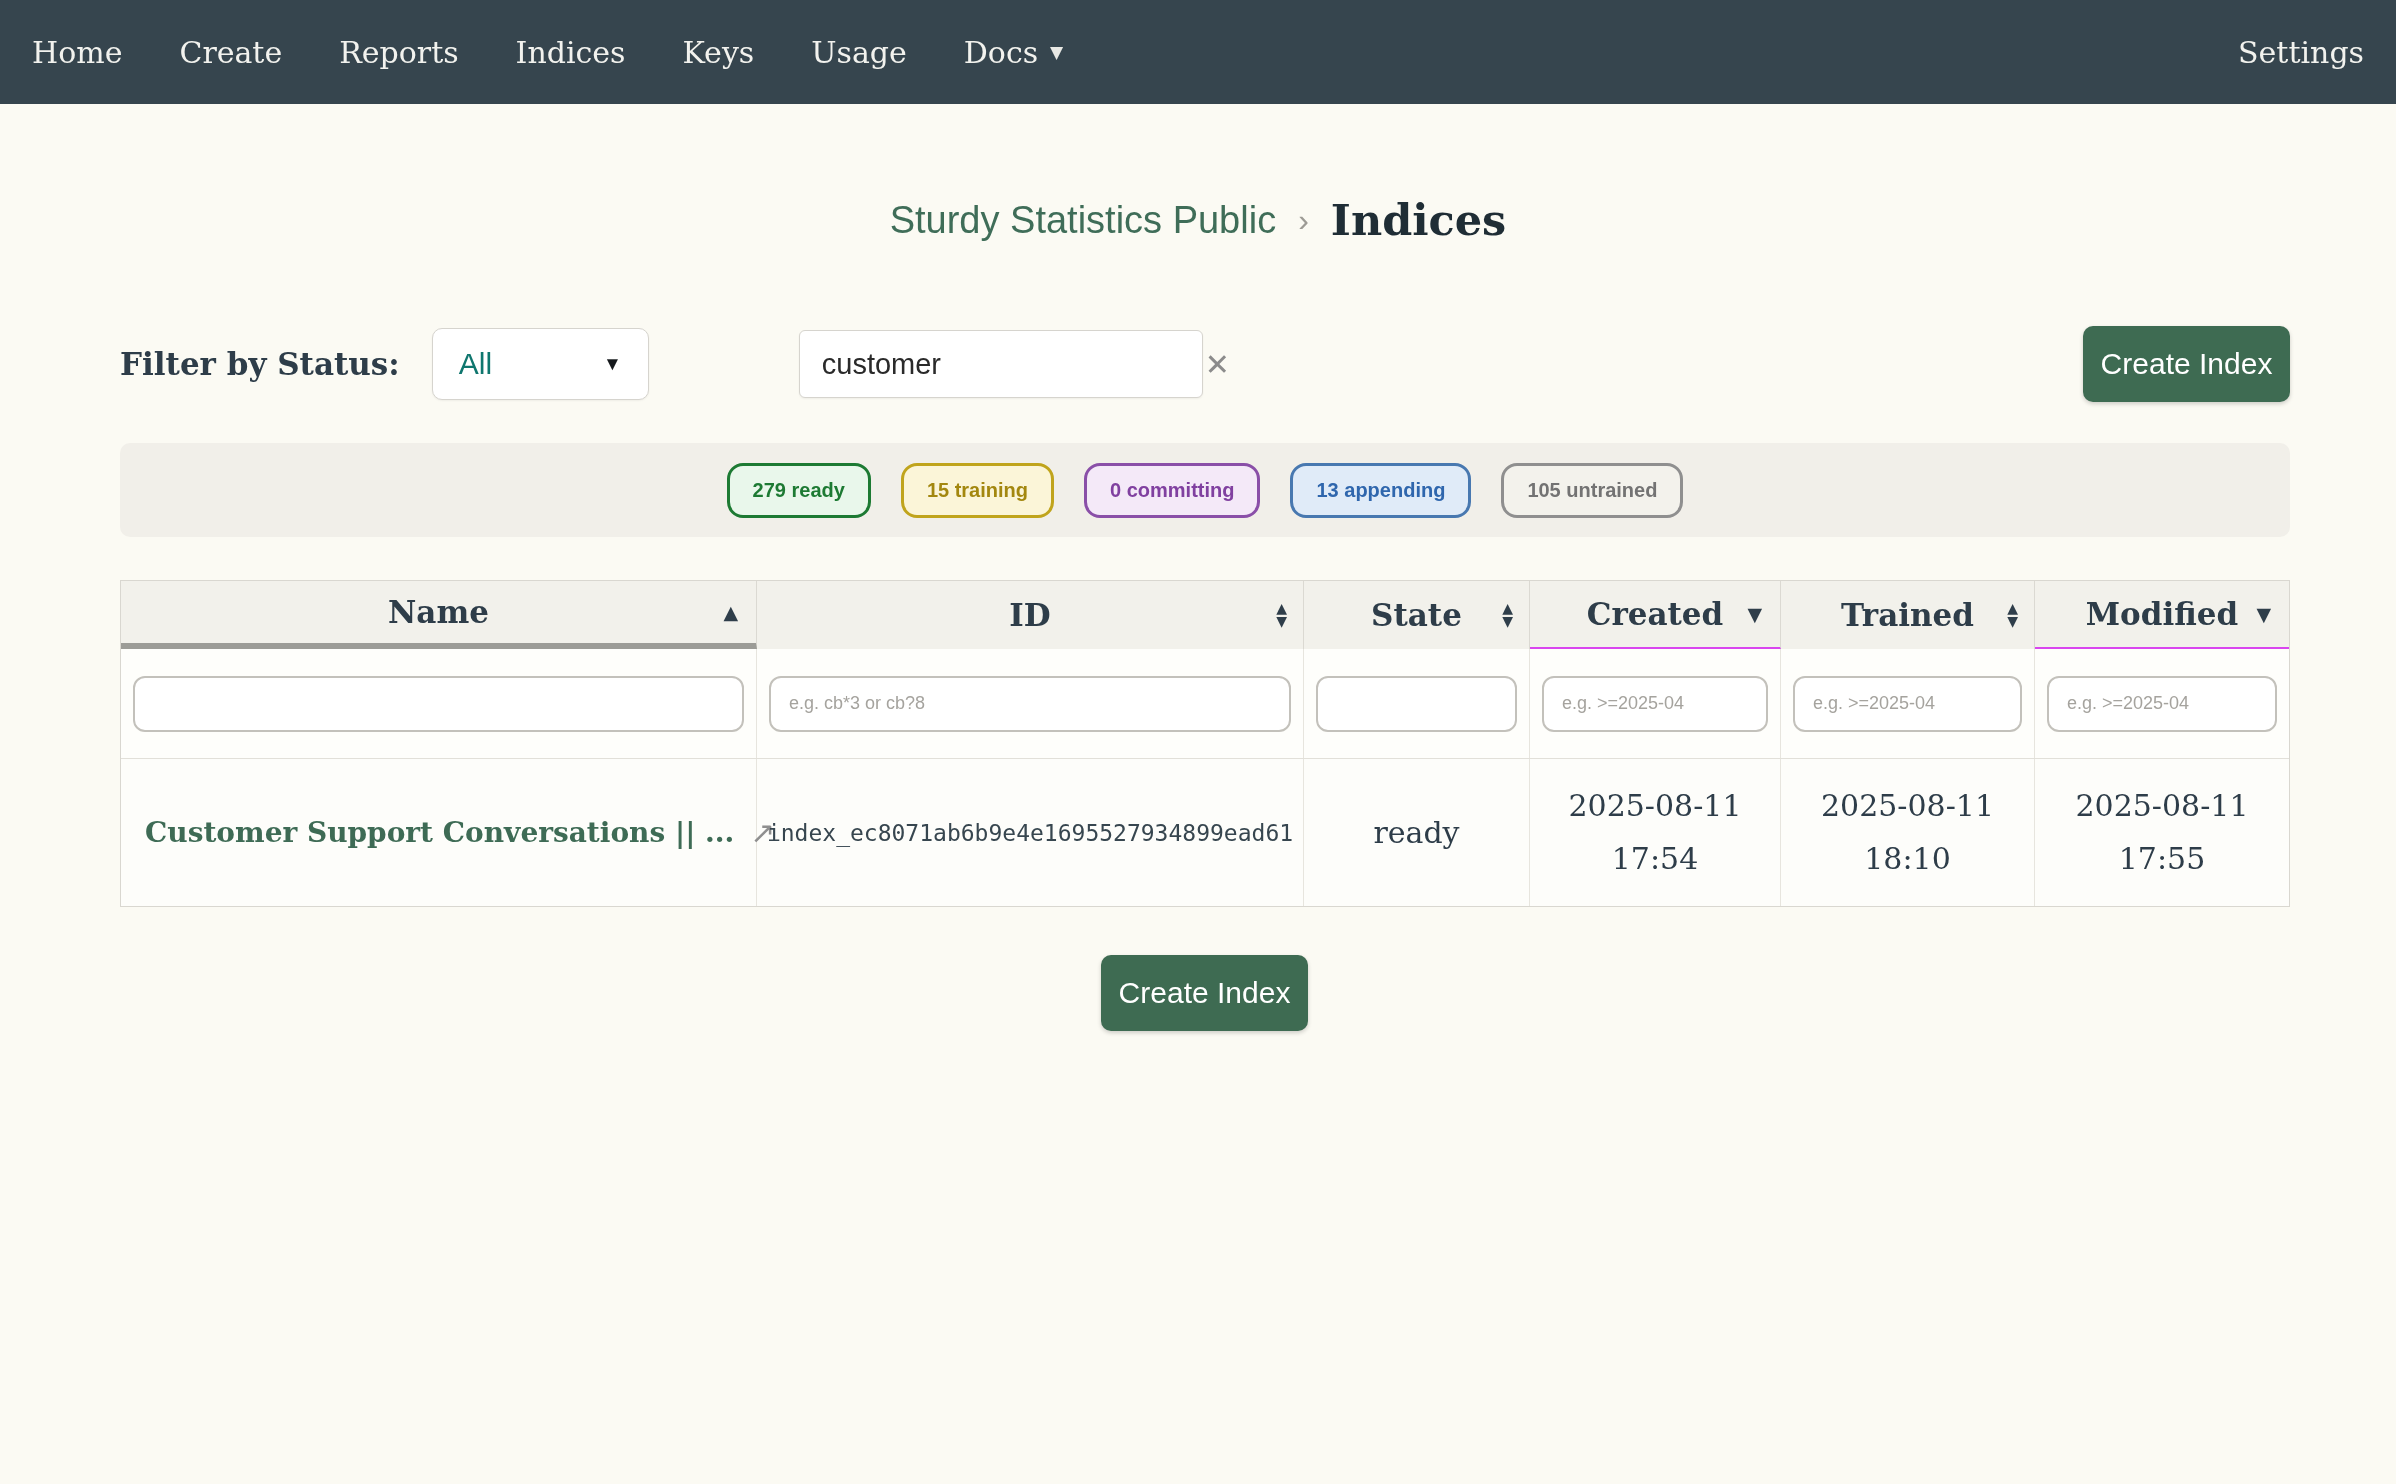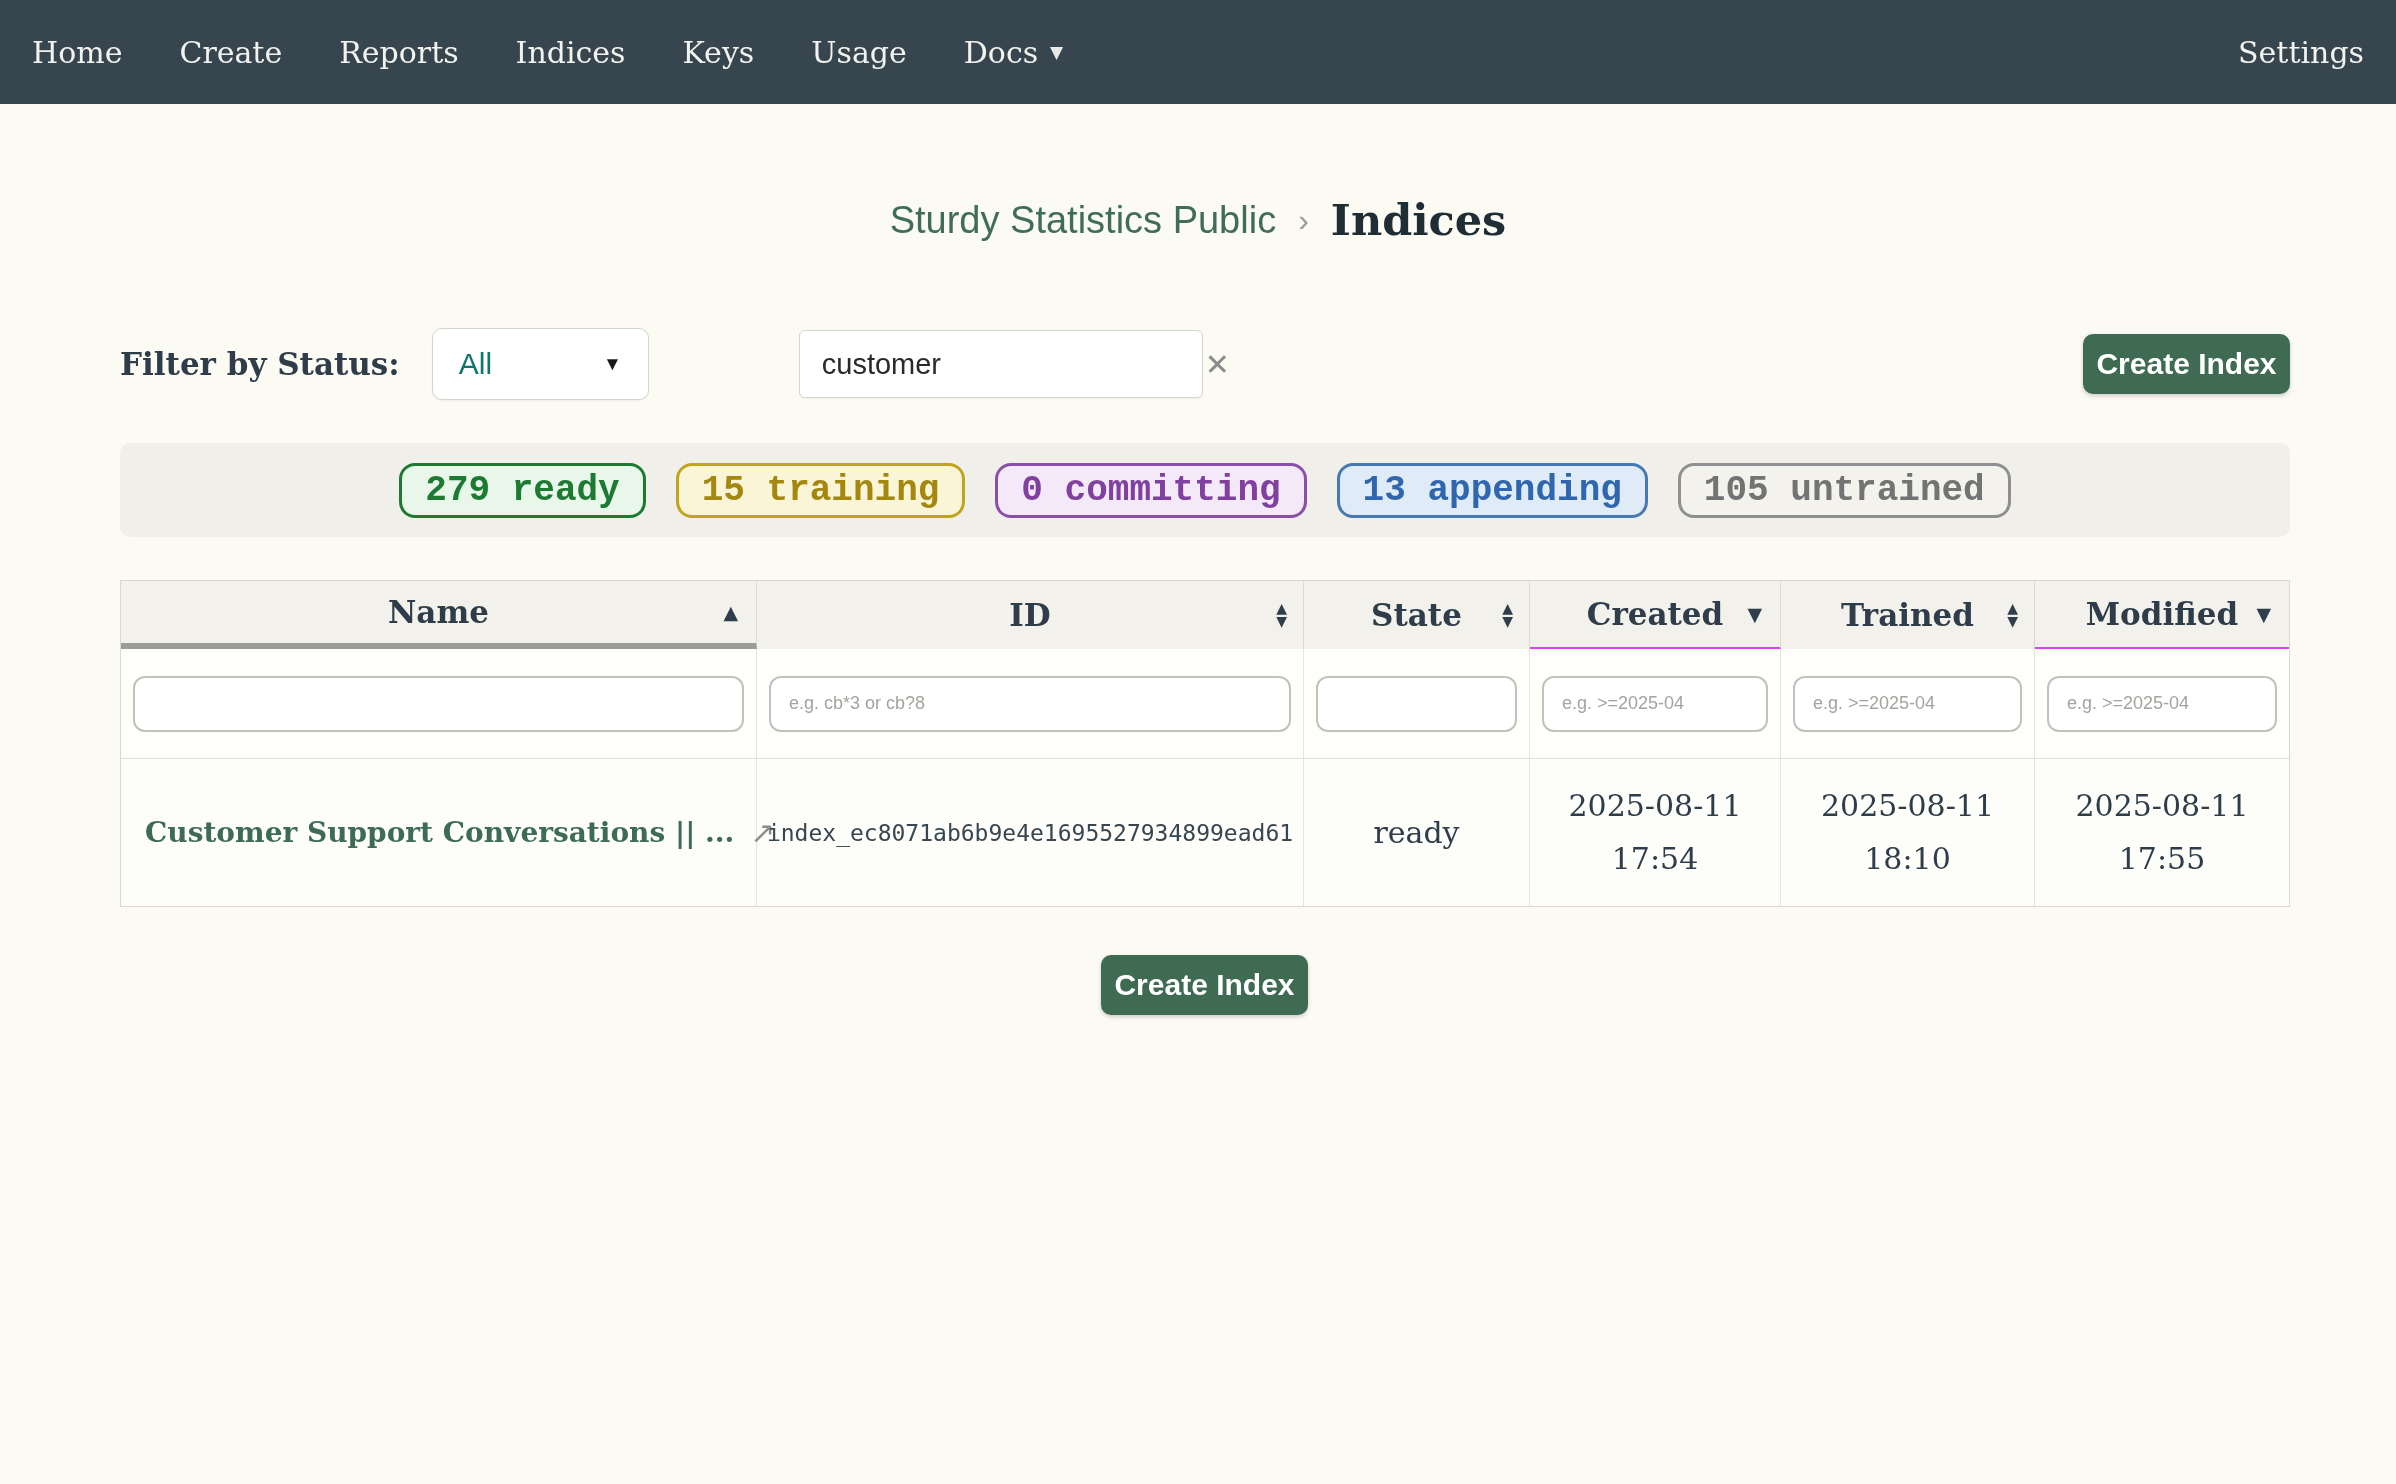--- a/index.html
+++ b/index.html
@@ -61,36 +61,36 @@
     box-shadow: 0 1px 2px rgba(0,0,0,0.05);
   }
   .search-box input {
     flex: 1; border: none; outline: none; background: transparent;
     font-family: "Liberation Sans", sans-serif; font-size: 29px; color: #2a2a2a;
   }
   .search-clear { font-size: 30px; color: #8b8b8b; cursor: pointer; padding: 0 4px; }
 
   .btn-green {
     background: #3e6b52; color: #ffffff; border: none; border-radius: 10px;
-    font-family: "Liberation Sans", sans-serif; font-weight: bold; font-size: 30px;
-    width: 207px; height: 60px; cursor: pointer;
+    font-family: "Liberation Sans", sans-serif; font-weight: normal; font-size: 30px;
+    width: 207px; height: 76px; cursor: pointer;
     box-shadow: 0 2px 4px rgba(0,0,0,0.18);
   }
   .create-top { margin-left: auto; }
 
   
   .badge-strip {
     position: absolute; top: 443px; left: 120px; width: 2170px; height: 94px;
     background: #f1efe9; border-radius: 10px;
     display: flex; align-items: center; justify-content: center; gap: 30px;
   }
   .badge {
     height: 55px; padding: 0 23px; border-radius: 16px; border: 3px solid;
     display: flex; align-items: center;
-    font-family: Liberation Mono, monospace; font-weight: bold; font-size: 36px;
+    font-family: Liberation Sans, sans-serif; font-weight: bold; font-size: 20px;
     white-space: nowrap;
   }
 
   
   .table {
     position: absolute; top: 580px; left: 120px; width: 2170px;
     border: 1.5px solid #d9d7d0; background: #fdfdfa;
   }
   .tgrid { display: grid; grid-template-columns: 636px 547px 226px 251px 254px auto; }
   .thead { height: 68px; background: #f2f1eb; }

